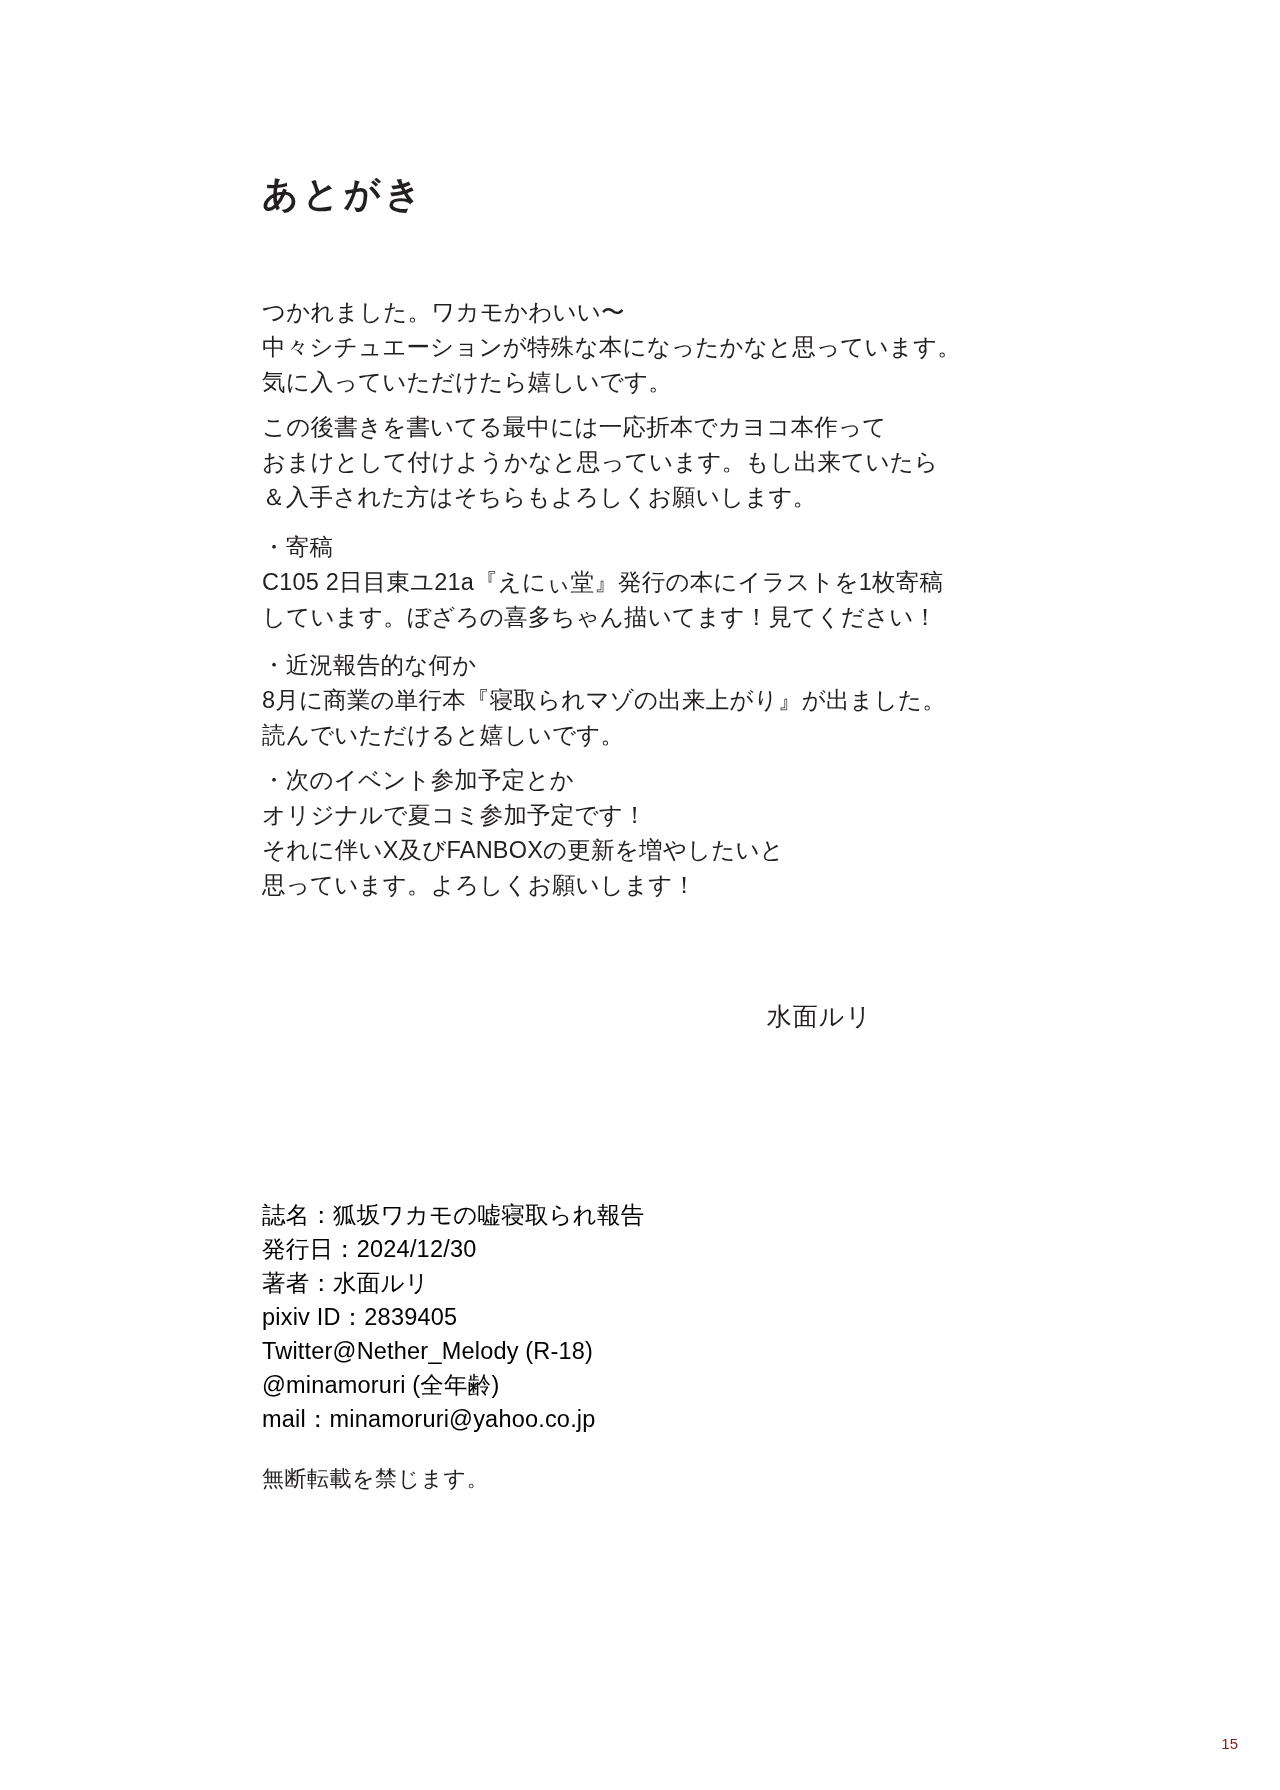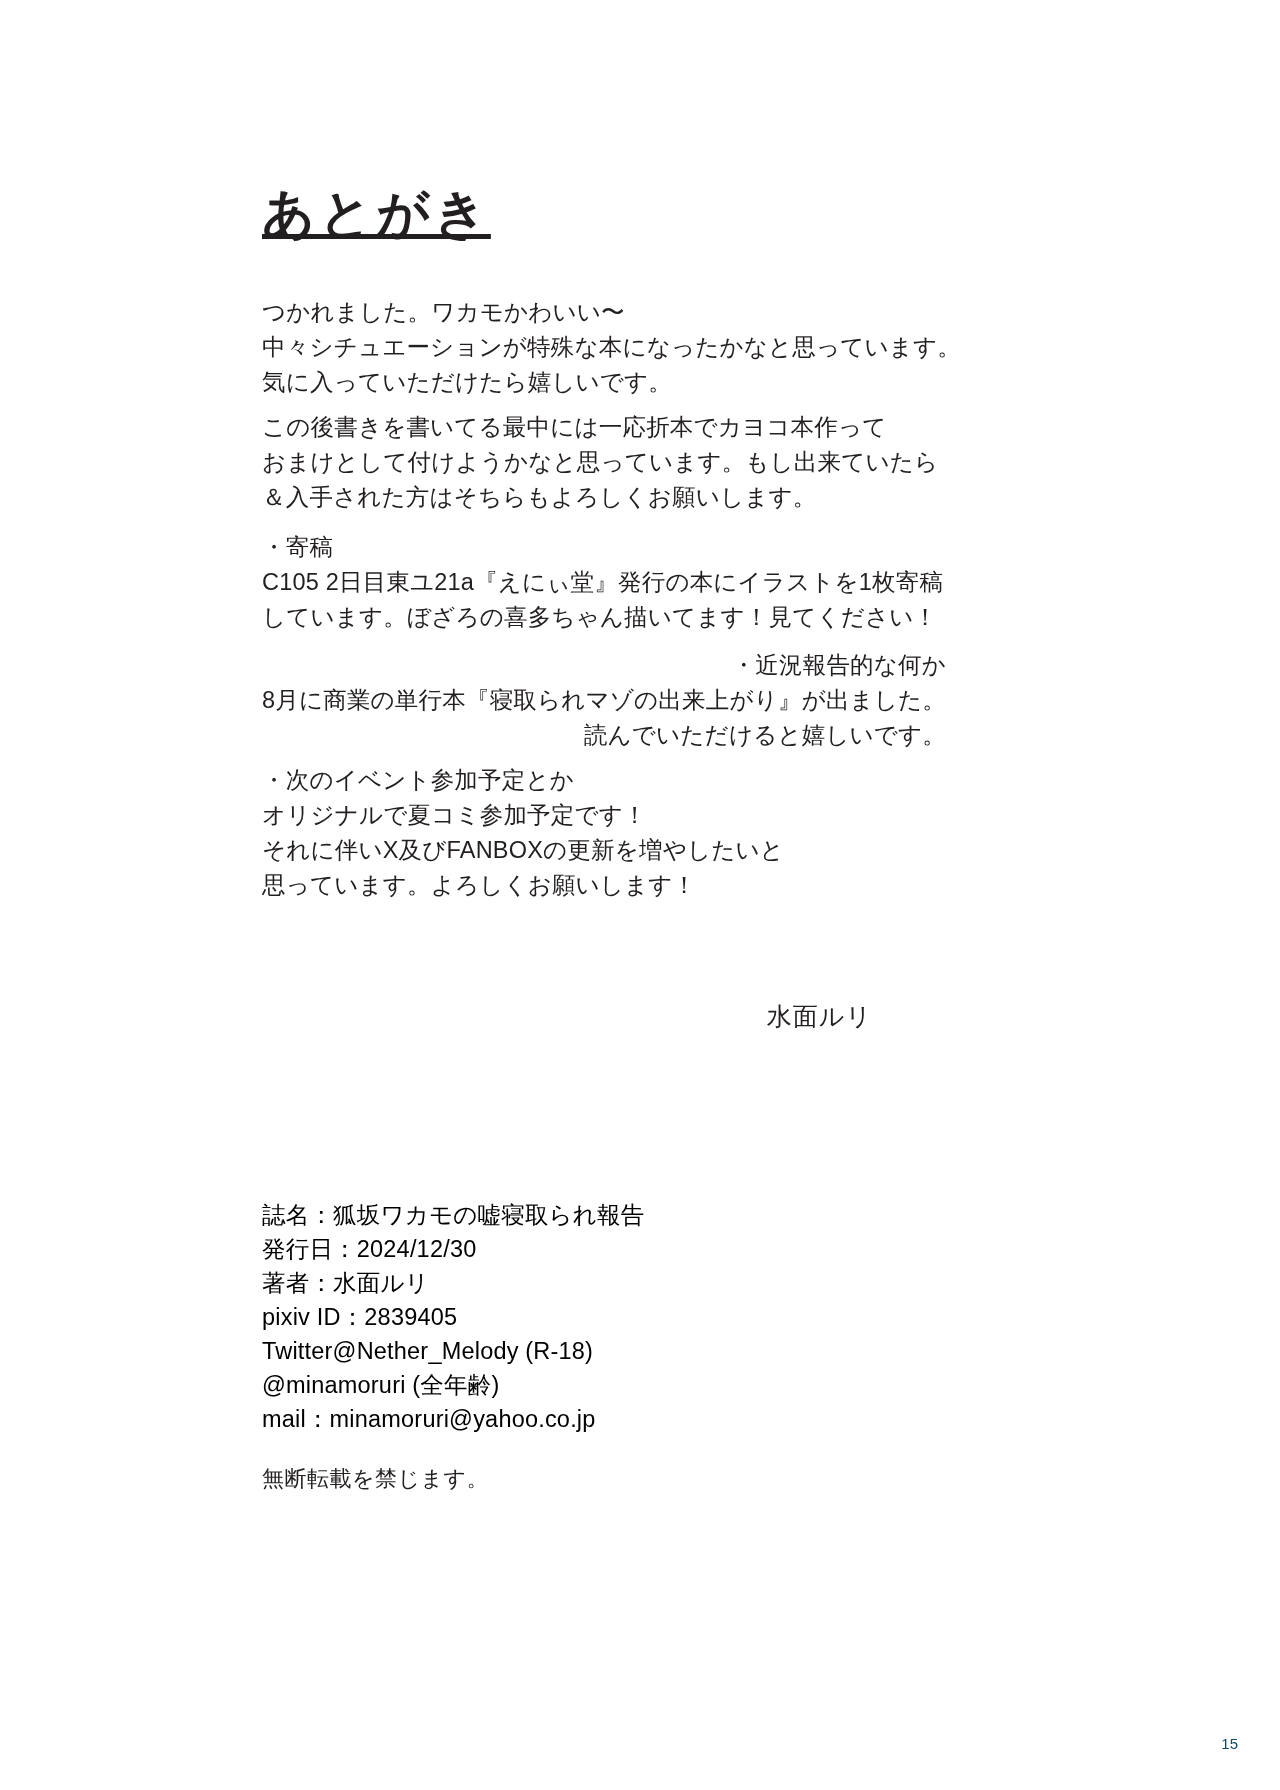--- a/index.html
+++ b/index.html
@@ -13,40 +13,39 @@
     height: 1790px;
     background: #ffffff;
     font-family: "Liberation Sans", "DejaVu Sans", sans-serif;
     color: #231f20;
     overflow: hidden;
   }
   .afterword-title {
     position: absolute;
     left: 262px;
     top: 150px;
-    font-size: 52px;
+    font-size: 36px;
     font-weight: 700;
     letter-spacing: 4px;
     color: #231f20;
     line-height: 1.1;
-    text-decoration: underline;
   }
   .body-block {
     position: absolute;
     left: 262px;
     font-size: 23.5px;
     line-height: 35px;
     color: #231f20;
     white-space: pre-line;
     letter-spacing: 0.2px;
   }
   .b1 { top: 295px; }
   .b2 { top: 410px; }
   .b3 { top: 530px; }
-  .b4 { top: 648px; text-align: right; }
+  .b4 { top: 648px; }
   .b5 { top: 763px; }
 
   .signature {
     position: absolute;
     right: 408px;
     top: 1000px;
     font-size: 25px;
     line-height: 1.3;
     color: #231f20;
     letter-spacing: 1px;
@@ -71,21 +70,21 @@
     line-height: 34px;
     color: #231f20;
     letter-spacing: 0.5px;
   }
 
   .page-number {
     position: absolute;
     right: 42px;
     bottom: 38px;
     font-size: 15px;
-    color: #0c4a6e;
+    color: #7f1d1d;
   }
 </style>
 </head>
 <body>
 
 <div class="page">
 
   <h1 class="afterword-title">あとがき</h1>
 
   <div class="body-block b2">この後書きを書いてる最中には一応折本でカヨコ本作って

